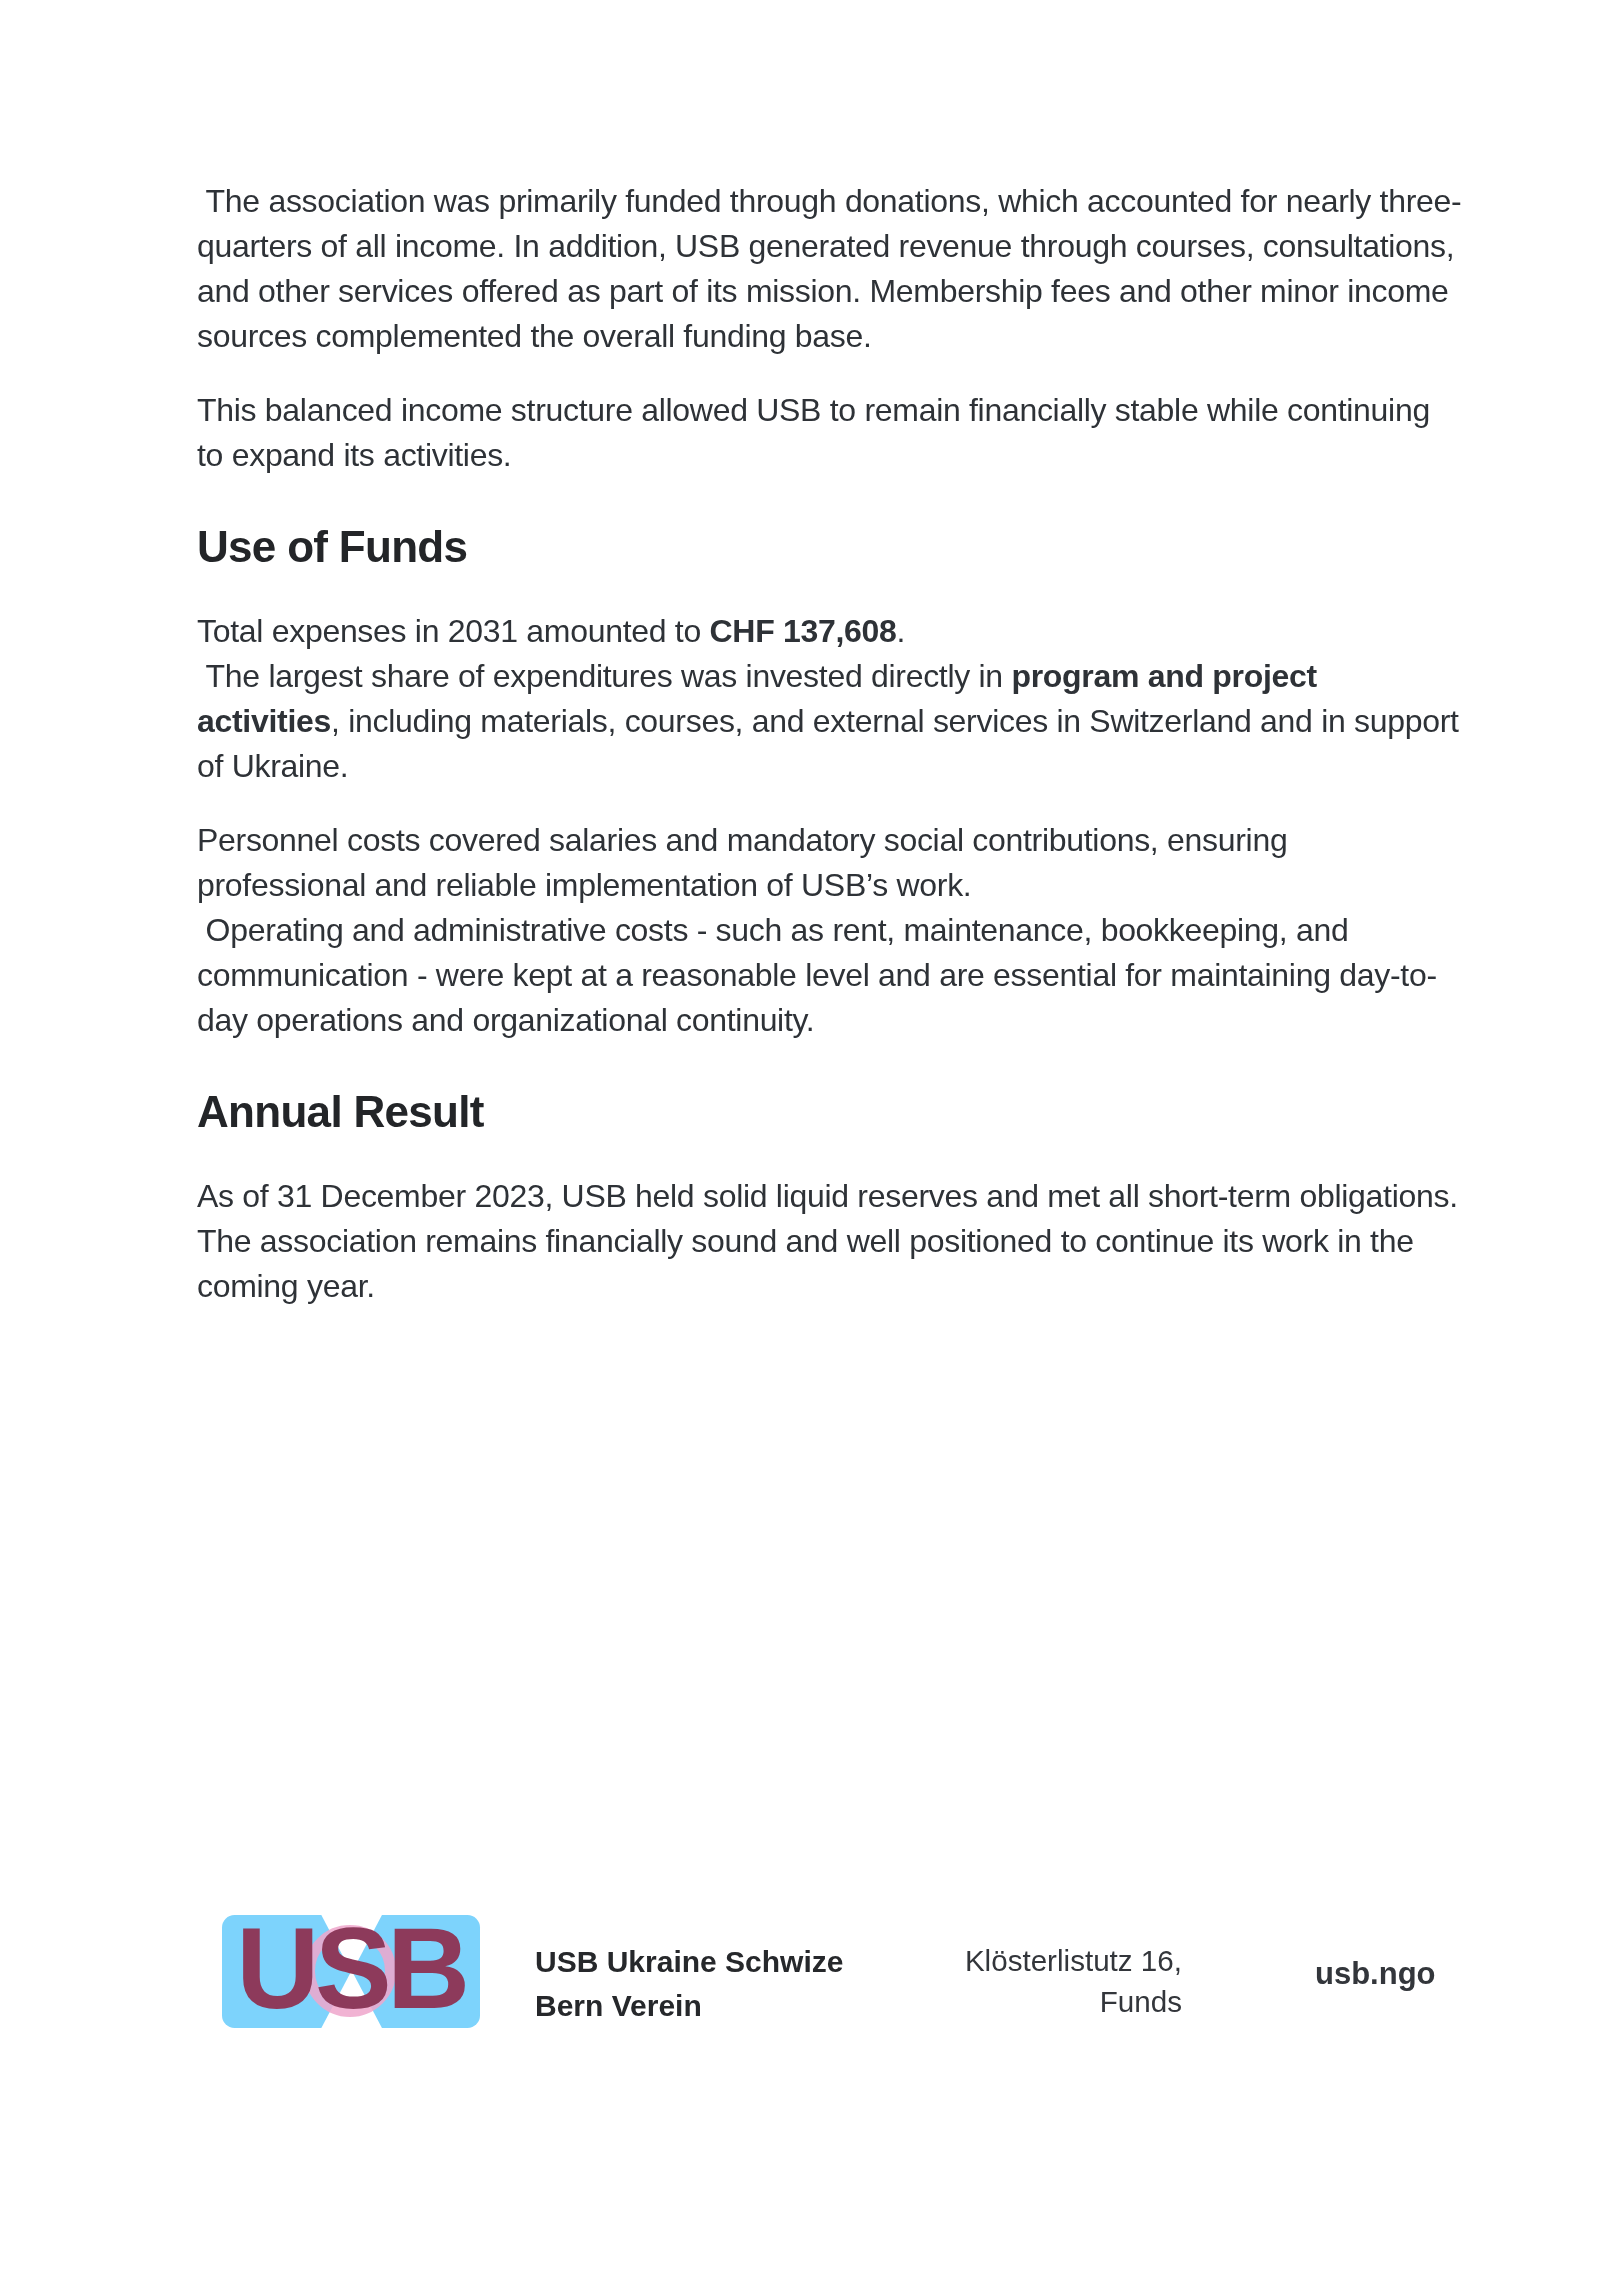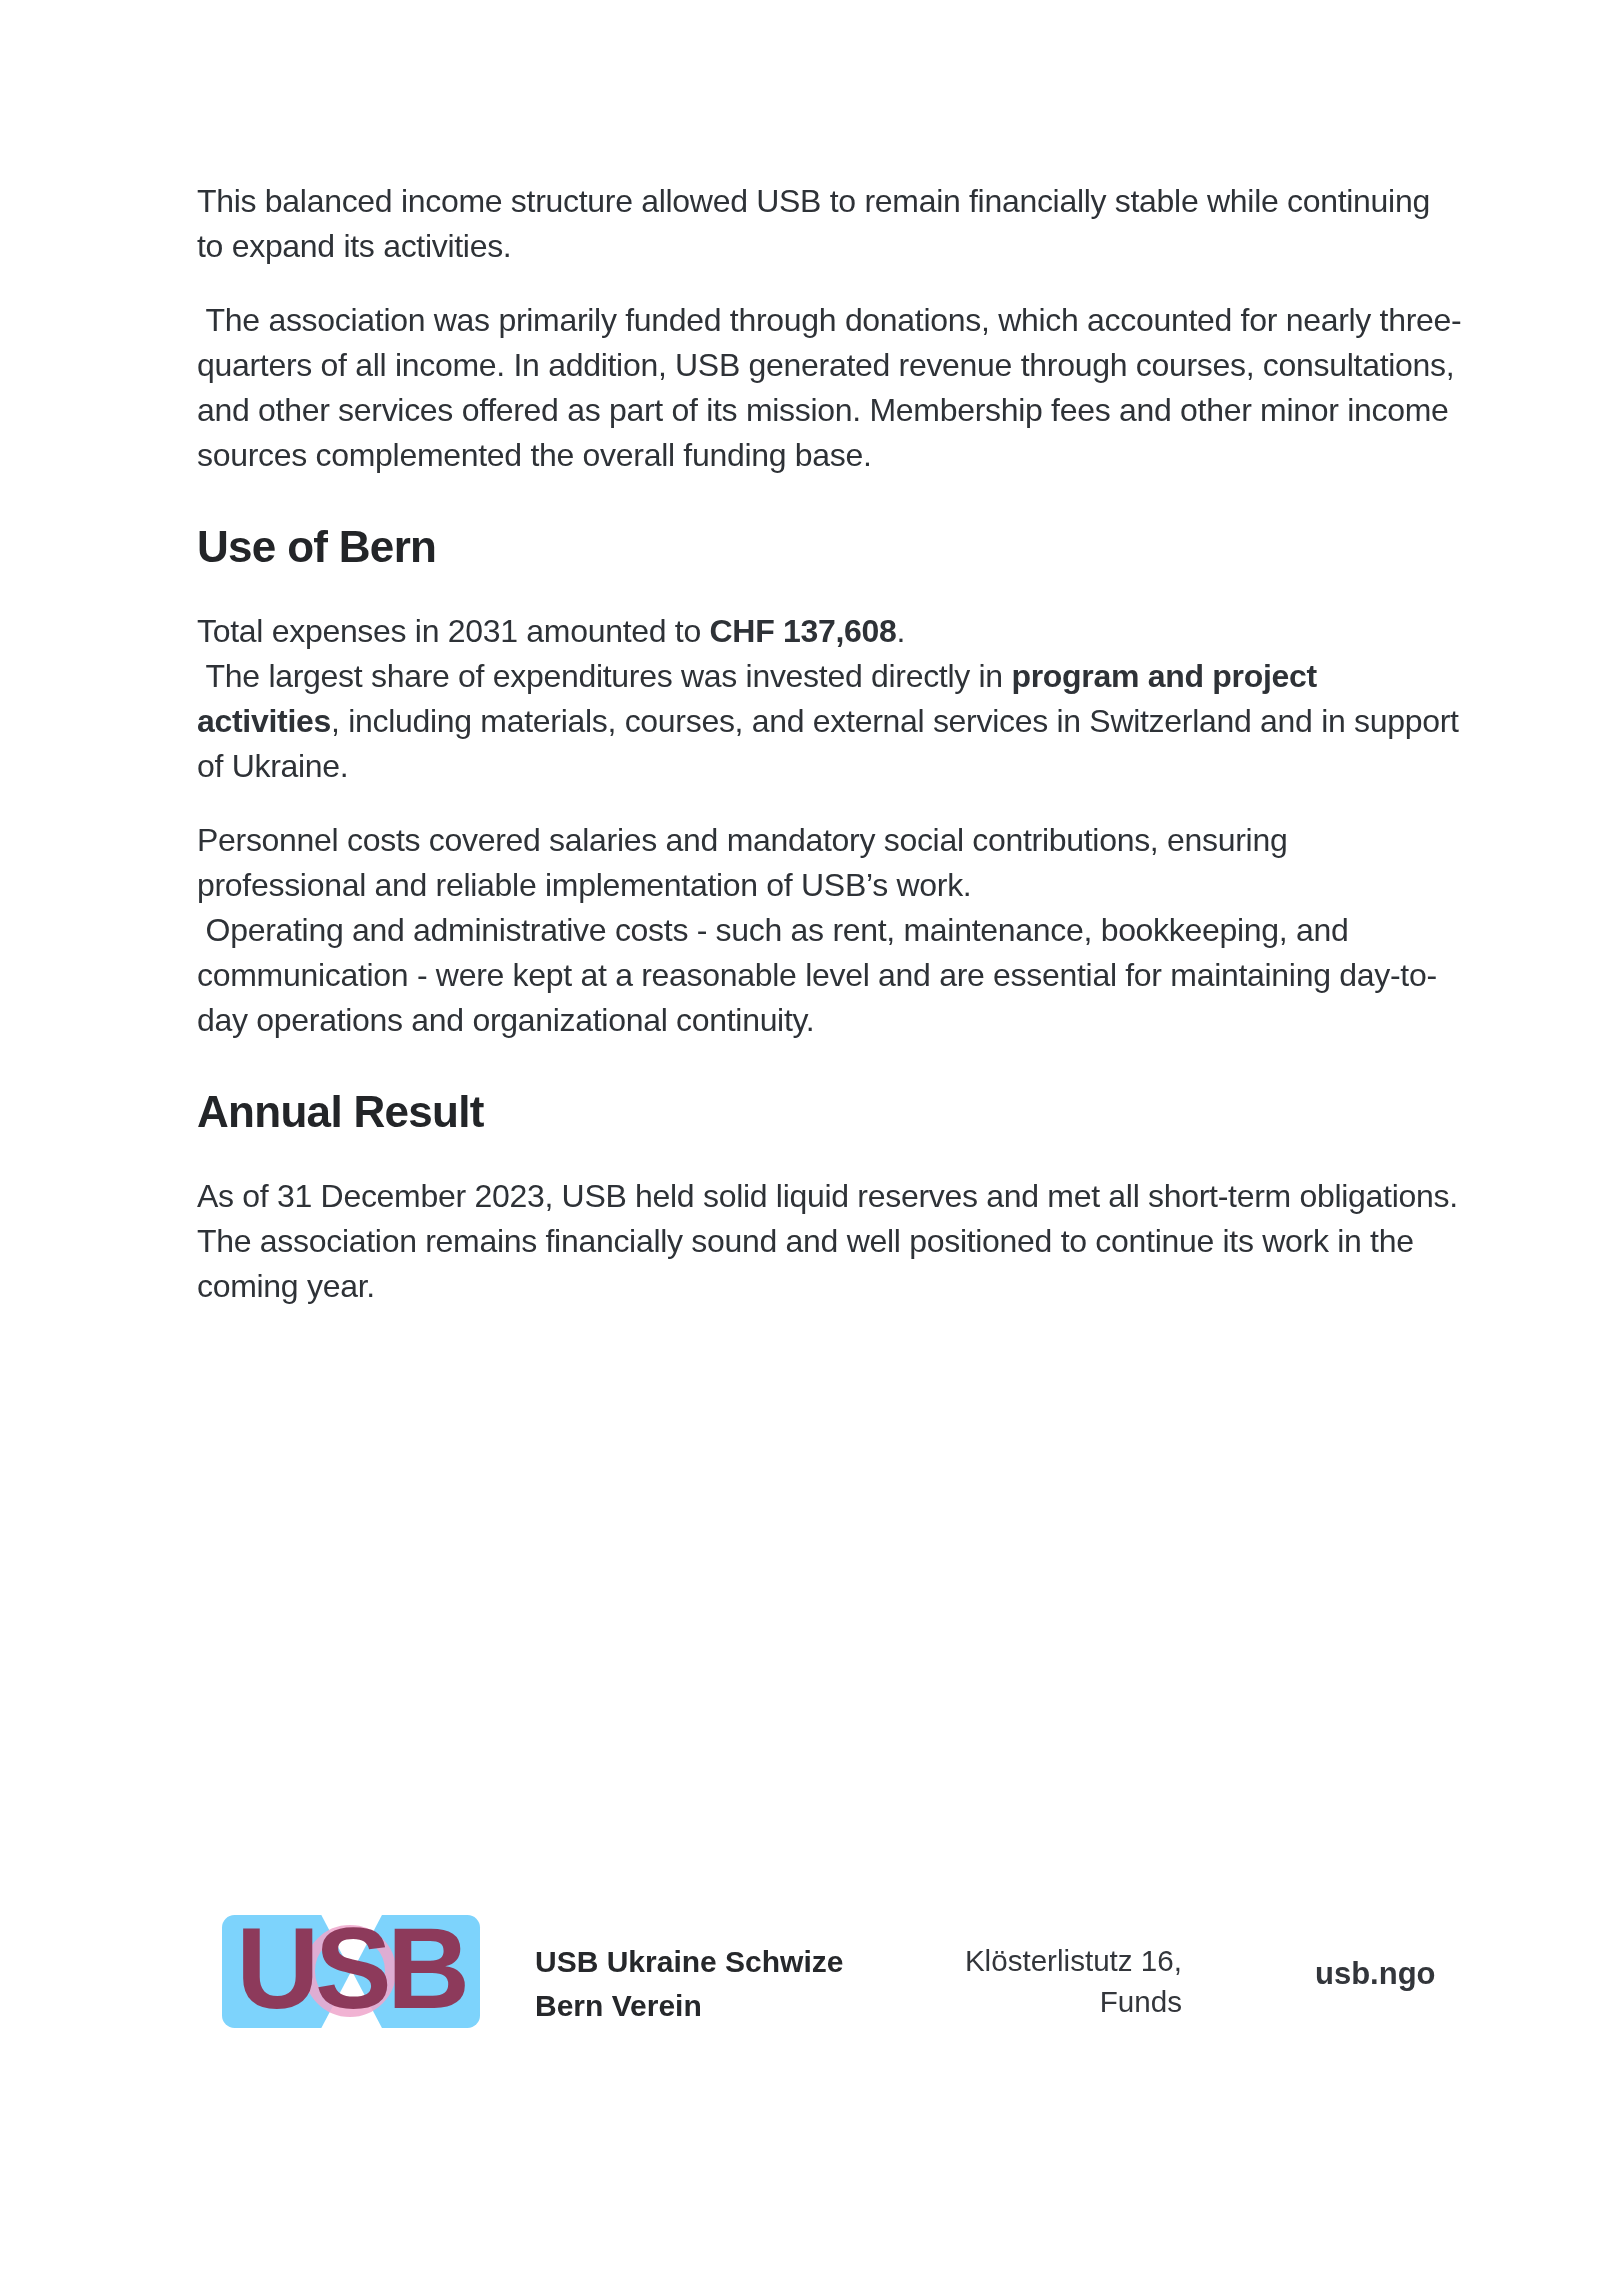--- a/index.html
+++ b/index.html
@@ -109,25 +109,25 @@
     font-weight: bold;
   }
 </style>
 </head>
 <body>
 
 <div class="page">
 
   <main class="doc">
 
+    <p class="body-text"><span> The association was primarily funded through donations, which accounted for nearly three-quarters of all income. In addition, USB generated revenue through courses, consultations, and other services offered as part of its mission. Membership fees and other minor income sources complemented the overall funding base.</span></p>
+
     <p class="body-text"><span>This balanced income structure allowed USB to remain financially stable while continuing to expand its activities.</span></p>
 
-    <p class="body-text"><span> The association was primarily funded through donations, which accounted for nearly three-quarters of all income. In addition, USB generated revenue through courses, consultations, and other services offered as part of its mission. Membership fees and other minor income sources complemented the overall funding base.</span></p>
-
-    <h2 class="h2">Use of Bern</h2>
+    <h2 class="h2">Use of Funds</h2>
 
     <p class="body-text"><span>Total expenses in 2031 amounted to </span><span class="b">CHF 137,608</span><span>.
  The largest share of expenditures was invested directly in </span><span class="b">program and project activities</span><span>, including materials, courses, and external services in Switzerland and in support of Ukraine.</span></p>
 
     <p class="body-text"><span>Personnel costs covered salaries and mandatory social contributions, ensuring professional and reliable implementation of USB’s work.
  Operating and administrative costs - such as rent, maintenance, bookkeeping, and communication - were kept at a reasonable level and are essential for maintaining day-to-day operations and organizational continuity.</span></p>
 
     <h2 class="h2">Annual Result</h2>
 
 

